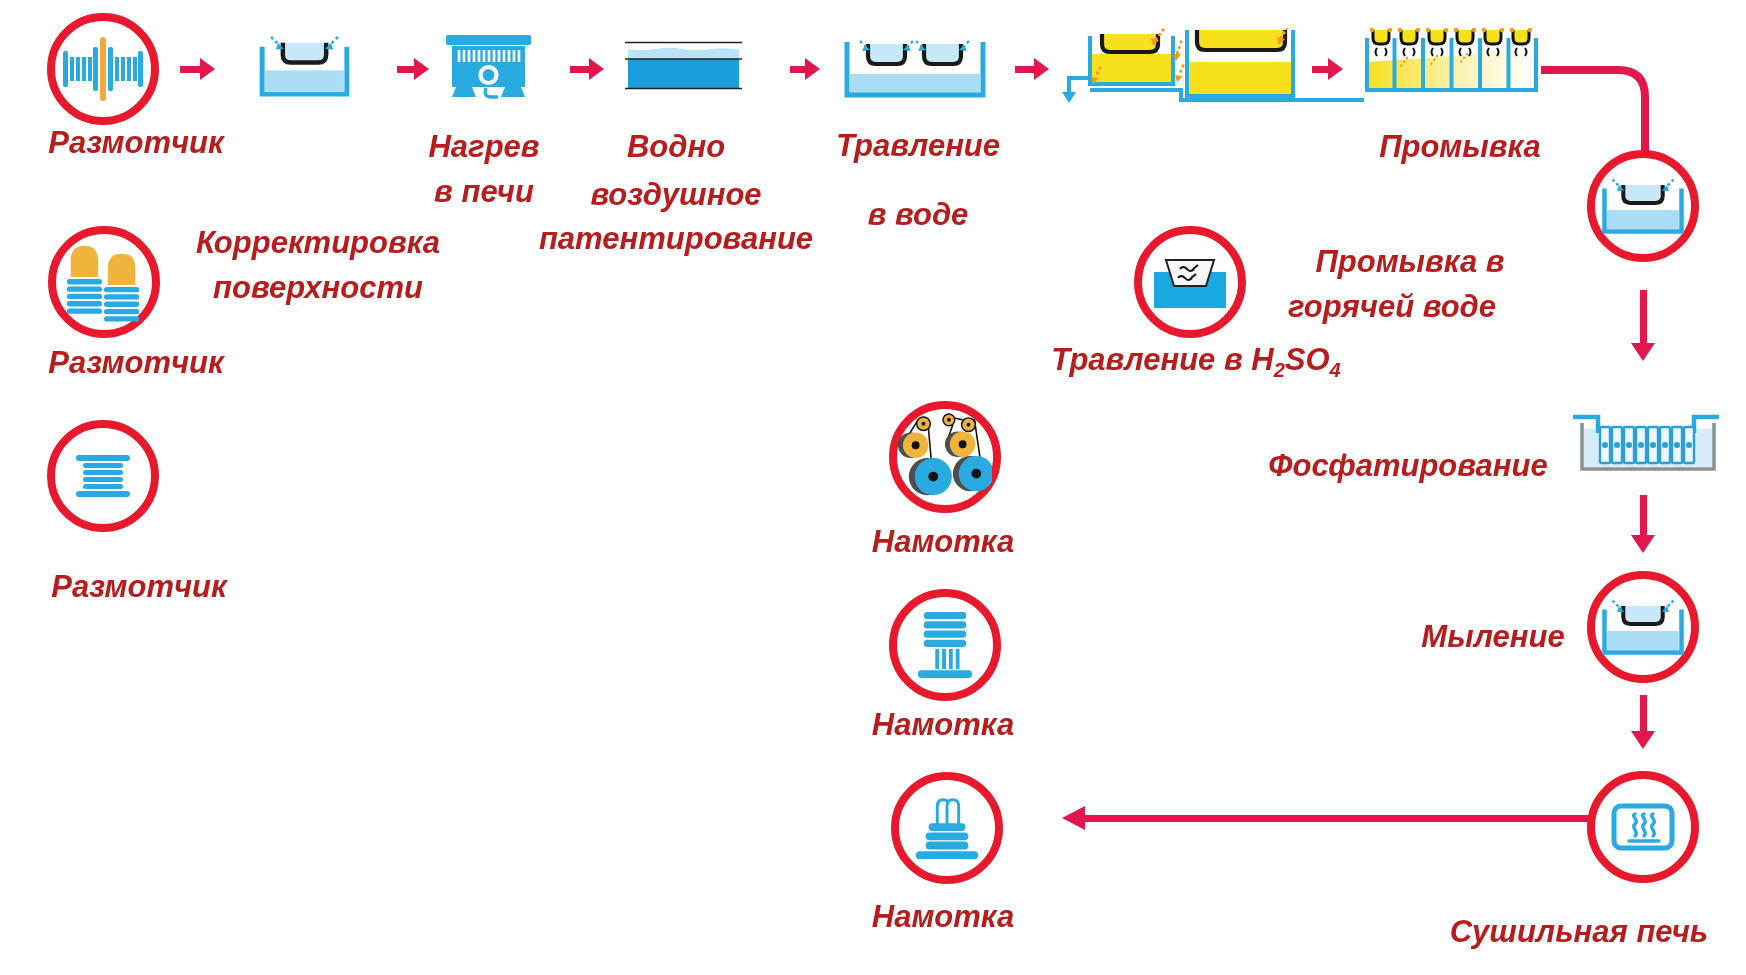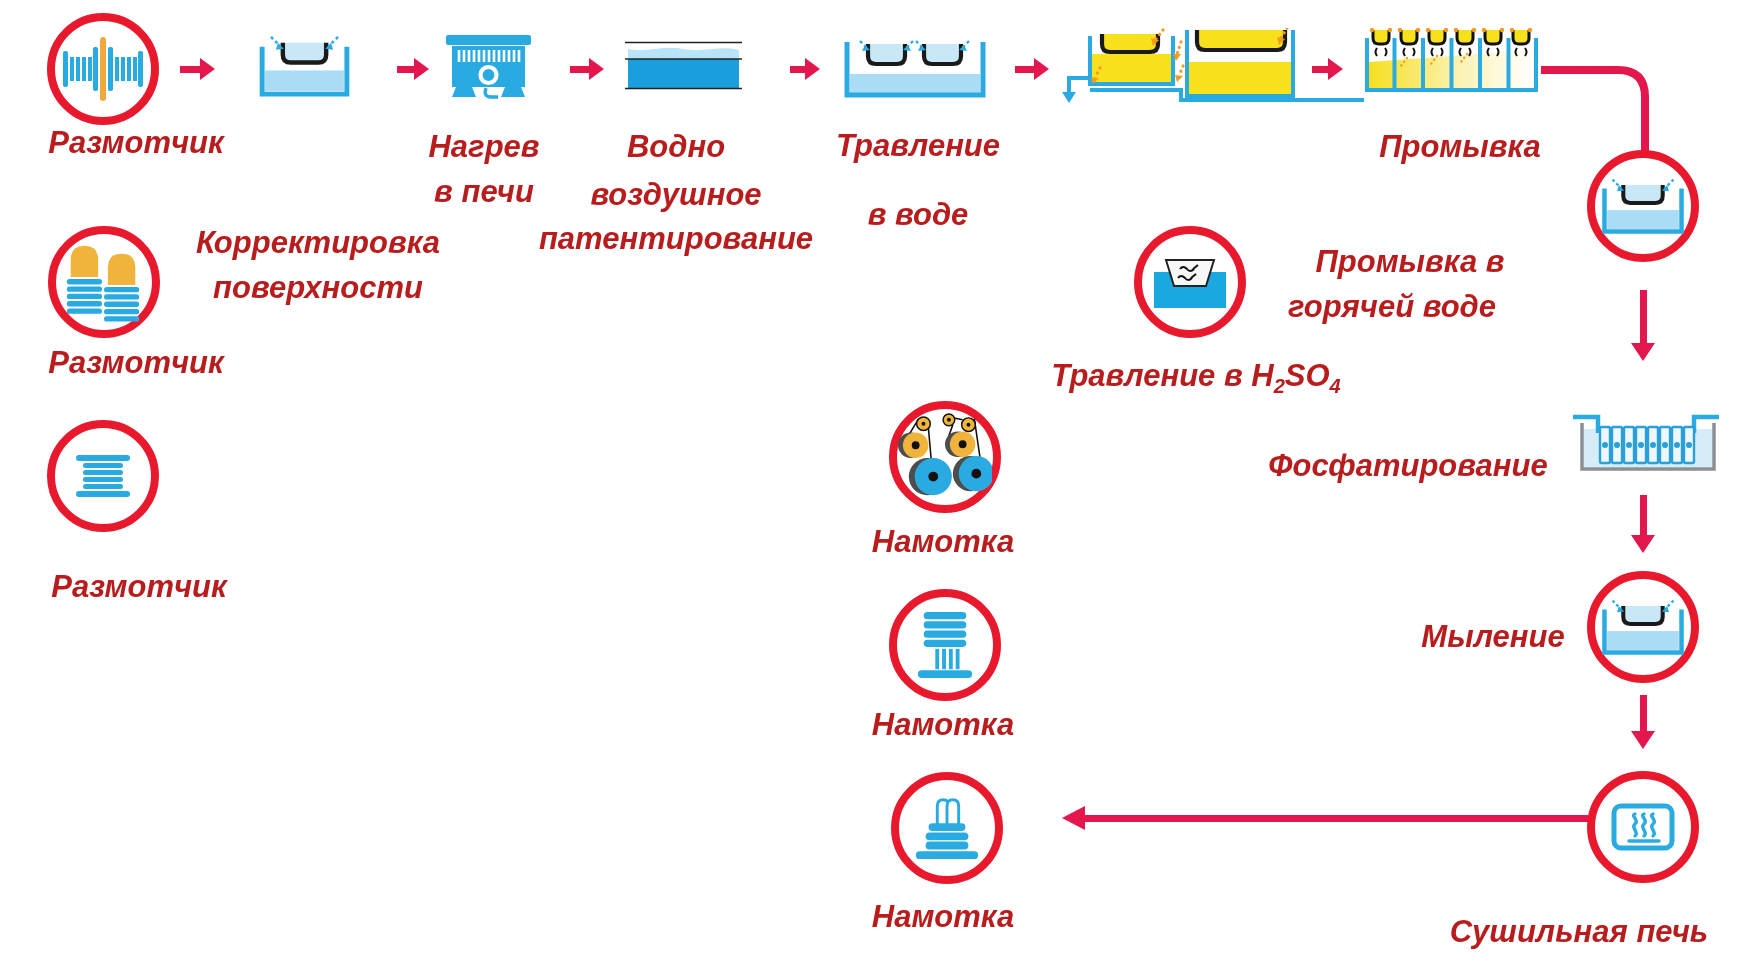--- a/index.html
+++ b/index.html
@@ -310,21 +310,21 @@
       <rect x="6" y="22" width="72" height="36" fill="#1ba7e0"></rect>
       <path d="M18,10 H66 L58,36 H26 Z" fill="#f7f7f7" stroke="#222" stroke-width="2"></path>
       <g fill="none" stroke="#111" stroke-width="2">
         <path d="M32,19 q3,-4 7,0 q3,4 7,0"></path>
         <path d="M45,19 l5,-4"></path>
         <path d="M30,28 q3,-4 7,0 q3,4 7,0"></path>
         <path d="M43,28 l5,-4"></path>
       </g>
     </svg>
   </div>
-  <div class="lbl" style="left:1196px;top:360px;">
+  <div class="lbl" style="left:1196px;top:344px;">
     <span>Травление в H</span><sub>2</sub><span>SO</span><sub>4</sub>
   </div>
 
   <div class="circle" style="left:889px;top:401px;">
     <svg width="94" height="90" viewBox="0 0 96 92">
       <g stroke="#111" stroke-width="1.6">
         <line x1="21" y1="7" x2="7" y2="30"></line>
           <line x1="31" y1="16" x2="34" y2="50"></line>
         <line x1="47" y1="4" x2="66" y2="8"></line>
           <line x1="56" y1="13" x2="50" y2="30"></line>

